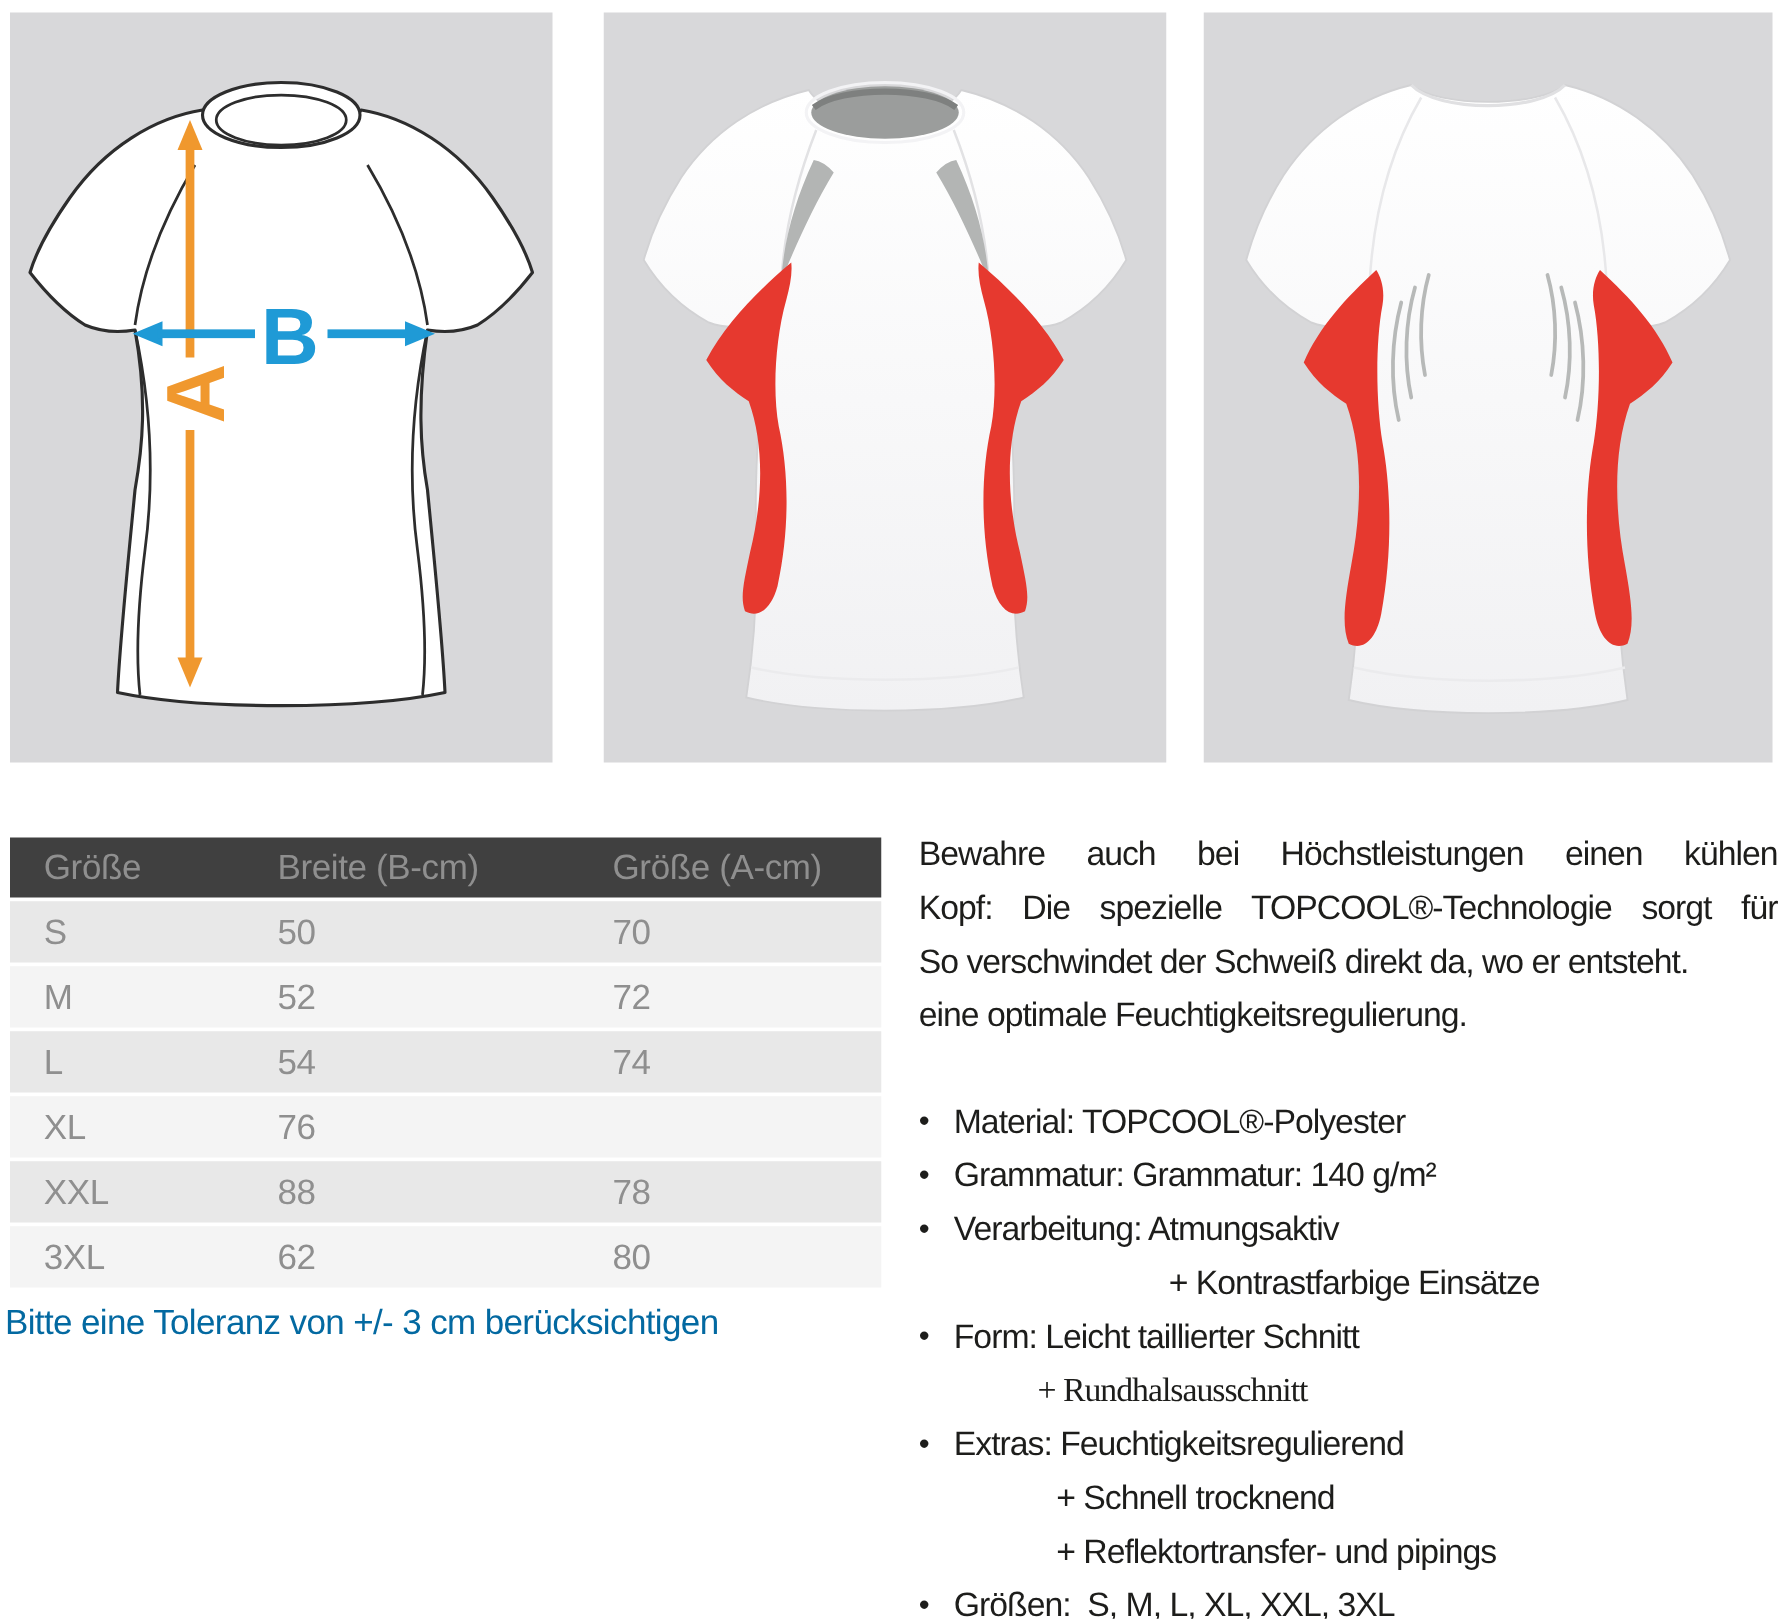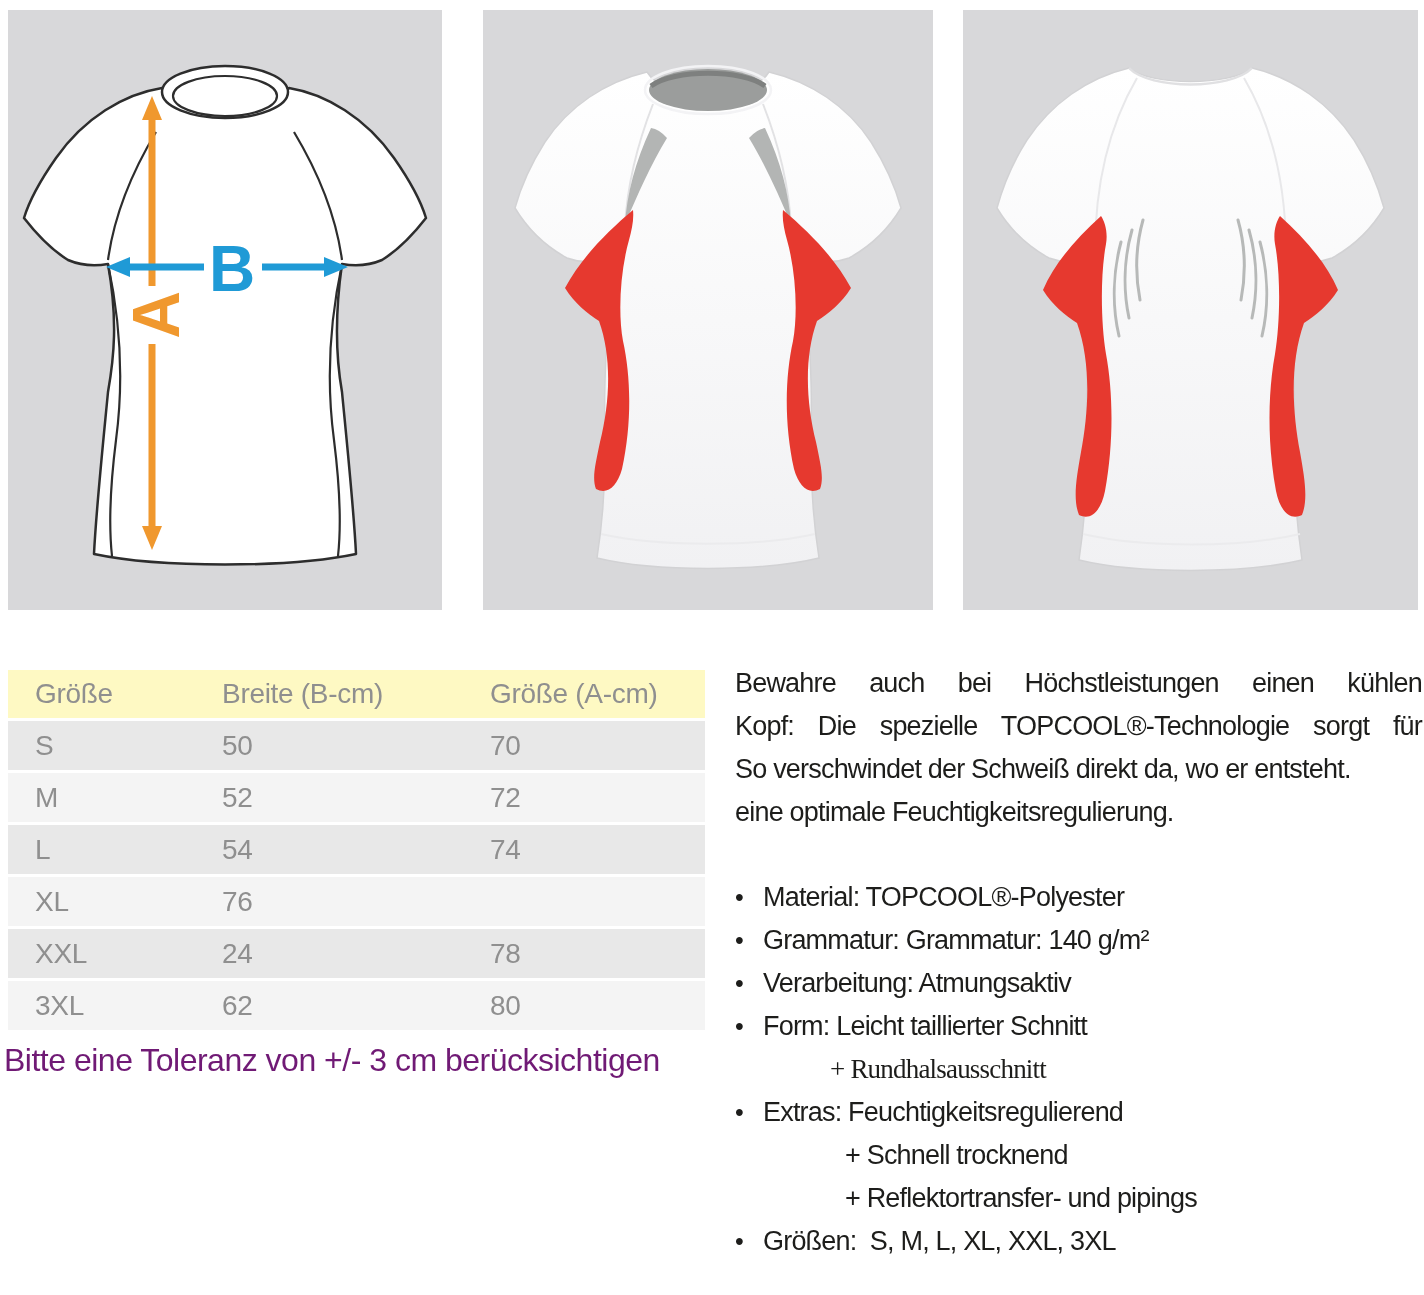--- a/index.html
+++ b/index.html
@@ -10,29 +10,29 @@
   .panel{position:absolute;top:10px;height:600px;background:#d8d8da;}
   #panel-measure{left:8px;width:434px;}
   #panel-front{left:483px;width:450px;}
   #panel-back{left:963px;width:455px;}
   .panel svg{display:block;width:100%;height:100%;}
 
   
   .size-table{position:absolute;left:8px;top:670px;width:697px;}
   .t-row{height:49px;margin-bottom:3px;display:flex;align-items:center;
          color:#8f8f8f;font-size:28px;letter-spacing:-0.3px;box-sizing:border-box;}
-  .t-row.head{height:48px;background:#fef9c3;}
+  .t-row.head{height:48px;background:#404040;}
   .t-row.dark{background:#e8e8e8;}
   .t-row.light{background:#f4f4f4;}
   .c1{width:214px;padding-left:27px;box-sizing:border-box;}
   .c2{width:268px;}
   .c3{flex:1;}
 
-  .tolerance{position:absolute;left:4px;top:1042px;font-size:32px;
-             letter-spacing:-0.5px;color:#701a75;white-space:pre;text-align:right;}
+  .tolerance{position:absolute;left:4px;top:1042px;font-size:28px;
+             letter-spacing:-0.5px;color:#0369a1;white-space:pre;text-align:right;}
 
   
   .description{position:absolute;left:735px;top:662px;width:687px;
                color:#1d1d1b;font-size:27px;letter-spacing:-0.8px;}
   .p-line{height:43px;line-height:43px;white-space:nowrap;}
   .p-line.just{white-space:normal;text-align:justify;text-align-last:justify;}
   .features{margin-top:42px;}
   .f-line{display:flex;height:43px;line-height:43px;}
   .f-line .b{width:28px;font-size:25px;}
   .f-line .t{white-space:pre;}
@@ -186,21 +186,21 @@
     <div class="c1">L</div>
     <div class="c2">54</div>
     <div class="c3">74</div>
   </div>
   <div class="t-row light">
     <div class="c1">XL</div>
     <div class="c3">76</div>
   </div>
   <div class="t-row dark">
     <div class="c1">XXL</div>
-    <div class="c2">24</div>
+    <div class="c2">88</div>
     <div class="c3">78</div>
   </div>
   <div class="t-row light">
     <div class="c1">3XL</div>
     <div class="c2">62</div>
     <div class="c3">80</div>
   </div>
 </div>
 
 <div class="tolerance">Bitte eine Toleranz von +/- 3 cm berücksichtigen</div>
@@ -217,20 +217,23 @@
       <span class="t">Material: TOPCOOL®-Polyester</span>
     </div>
     <div class="f-line">
       <span class="b">•</span>
       <span class="t">Grammatur: Grammatur: 140 g/m²</span>
     </div>
     <div class="f-line">
       <span class="b">•</span>
       <span class="t">Verarbeitung: Atmungsaktiv</span>
     </div>
+    <div class="f-line ind-deep">
+      <span class="t">+ Kontrastfarbige Einsätze</span>
+    </div>
     <div class="f-line">
       <span class="b">•</span>
       <span class="t">Form: Leicht taillierter Schnitt</span>
     </div>
     <div class="f-line ind-mid">
       <span class="t">+ Rundhalsausschnitt</span>
     </div>
     <div class="f-line">
       <span class="b">•</span>
       <span class="t">Extras: Feuchtigkeitsregulierend</span>

